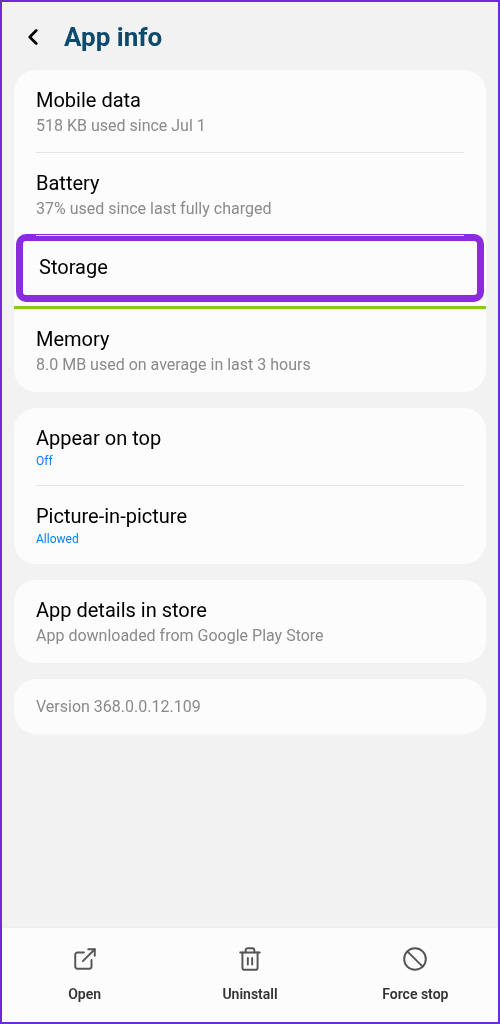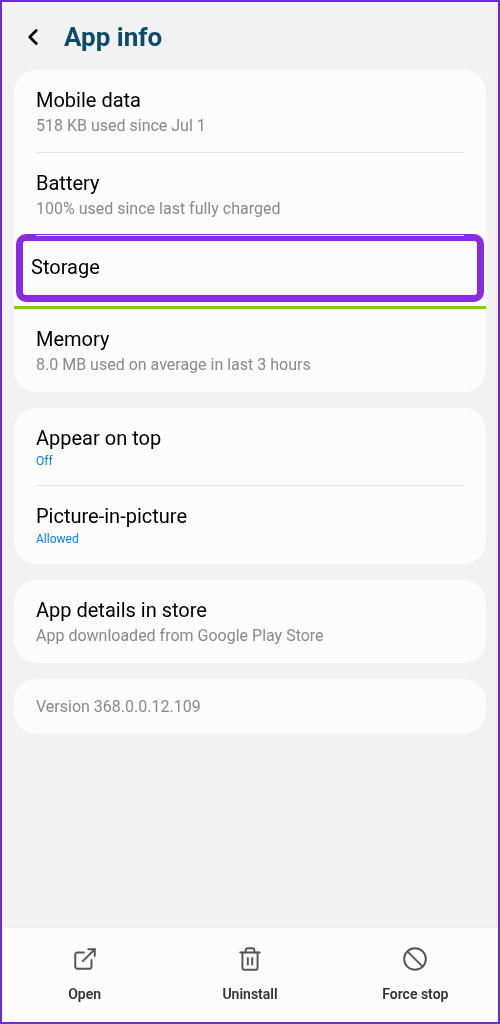--- a/index.html
+++ b/index.html
@@ -70,21 +70,21 @@
     }
     .item-value {
       font-size: 12px;
       color: #0381fe;
       margin-top: 4px;
     }
     .highlight-box {
       border: 7px solid #8a2be2;
       border-radius: 10px;
       margin: -2px 2px;
-      padding: 14px 8px 12px;
+      padding: 14px 16px 12px;
     }
     .version-text {
       padding: 18px 22px;
       font-size: 16px;
       color: #8a8a8a;
     }
     .bottom-bar {
       display: flex;
       justify-content: space-around;
       align-items: center;
@@ -121,21 +121,21 @@
   </div>
 
   <div class="content">
     <div class="card">
       <div class="list-item with-divider">
         <div class="item-title">Mobile data</div>
         <div class="item-subtitle">518 KB used since Jul 1</div>
       </div>
       <div class="list-item with-divider">
         <div class="item-title">Battery</div>
-        <div class="item-subtitle">100% used since last fully charged</div>
+        <div class="item-subtitle">37% used since last fully charged</div>
       </div>
       <div class="highlight-box">
         <div>
           <div class="item-title">Storage</div>
         </div>
       </div>
       <div class="list-item" style="border-top:3px solid #84cc16; margin-top:6px;">
         <div class="item-title">Memory</div>
         <div class="item-subtitle">8.0 MB used on average in last 3 hours</div>
       </div>

